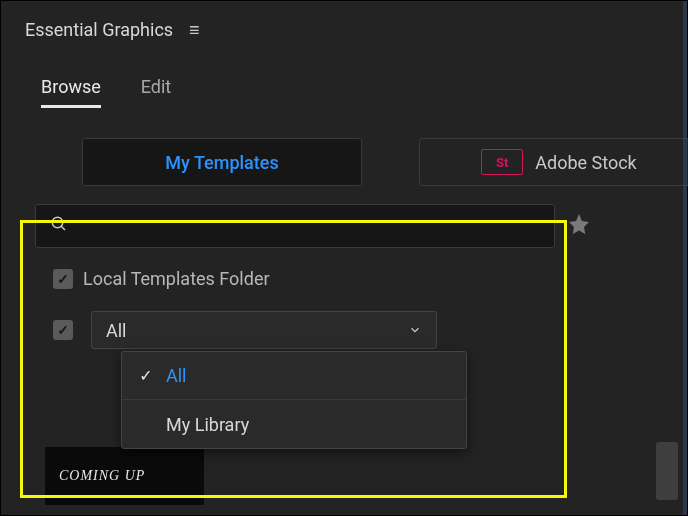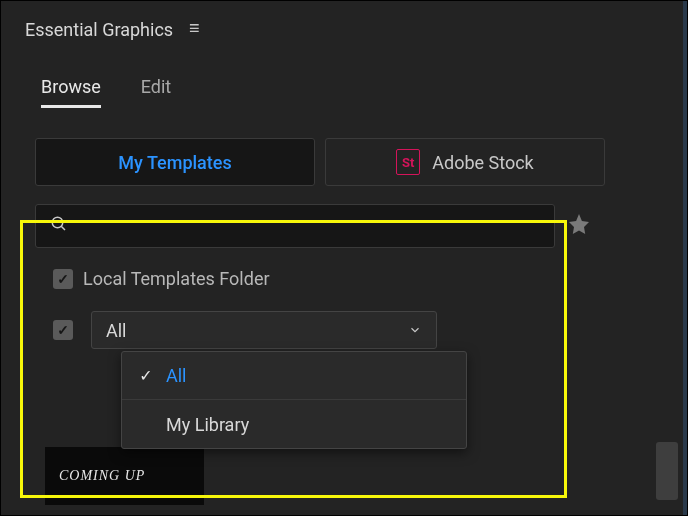--- a/index.html
+++ b/index.html
@@ -5,21 +5,21 @@
   * { box-sizing: border-box; margin: 0; padding: 0; font-family: -apple-system, BlinkMacSystemFont, "Segoe UI", Roboto, sans-serif; }
   html, body { width: 688px; height: 516px; background: #1a1a1a; overflow: hidden; }
   .panel {
     width: 688px; height: 516px;
     background: #232323;
     border: 1px solid #000;
     padding: 0;
     position: relative;
   }
   .panel-header {
-    display: flex; align-items: flex-start;
+    display: flex; align-items: center;
     padding: 18px 24px 6px 24px;
     gap: 16px;
   }
   .panel-title {
     color: #d8d8d8; font-size: 18px; font-weight: 400;
   }
   .menu-icon {
     color: #c8c8c8; font-size: 18px; line-height: 1;
   }
   .tabs {
@@ -40,28 +40,29 @@
   }
   .source-btn {
     flex: 0 0 auto;
     width: 280px; height: 48px;
     border: 1px solid #3a3a3a;
     border-radius: 3px;
     background: #232323;
     display: flex; align-items: center; justify-content: center;
     gap: 12px;
     cursor: pointer;
+    margin-left: 47px;
   }
   .source-btn.active {
     background: #161616;
   }
   .source-btn .label { font-size: 18px; color: #c8c8c8; }
   .source-btn.active .label { color: #2b93ff; font-weight: 500; }
   .st-box {
-    width: 24px; height: 26px;
+    width: 42px; height: 26px;
     border: 1.5px solid #d4145a;
     color: #d4145a;
     font-size: 13px; font-weight: 700;
     display: flex; align-items: center; justify-content: center;
     border-radius: 2px;
   }
   .highlight-box {
     position: absolute;
     left: 19px; top: 219px;
     width: 547px; height: 278px;

